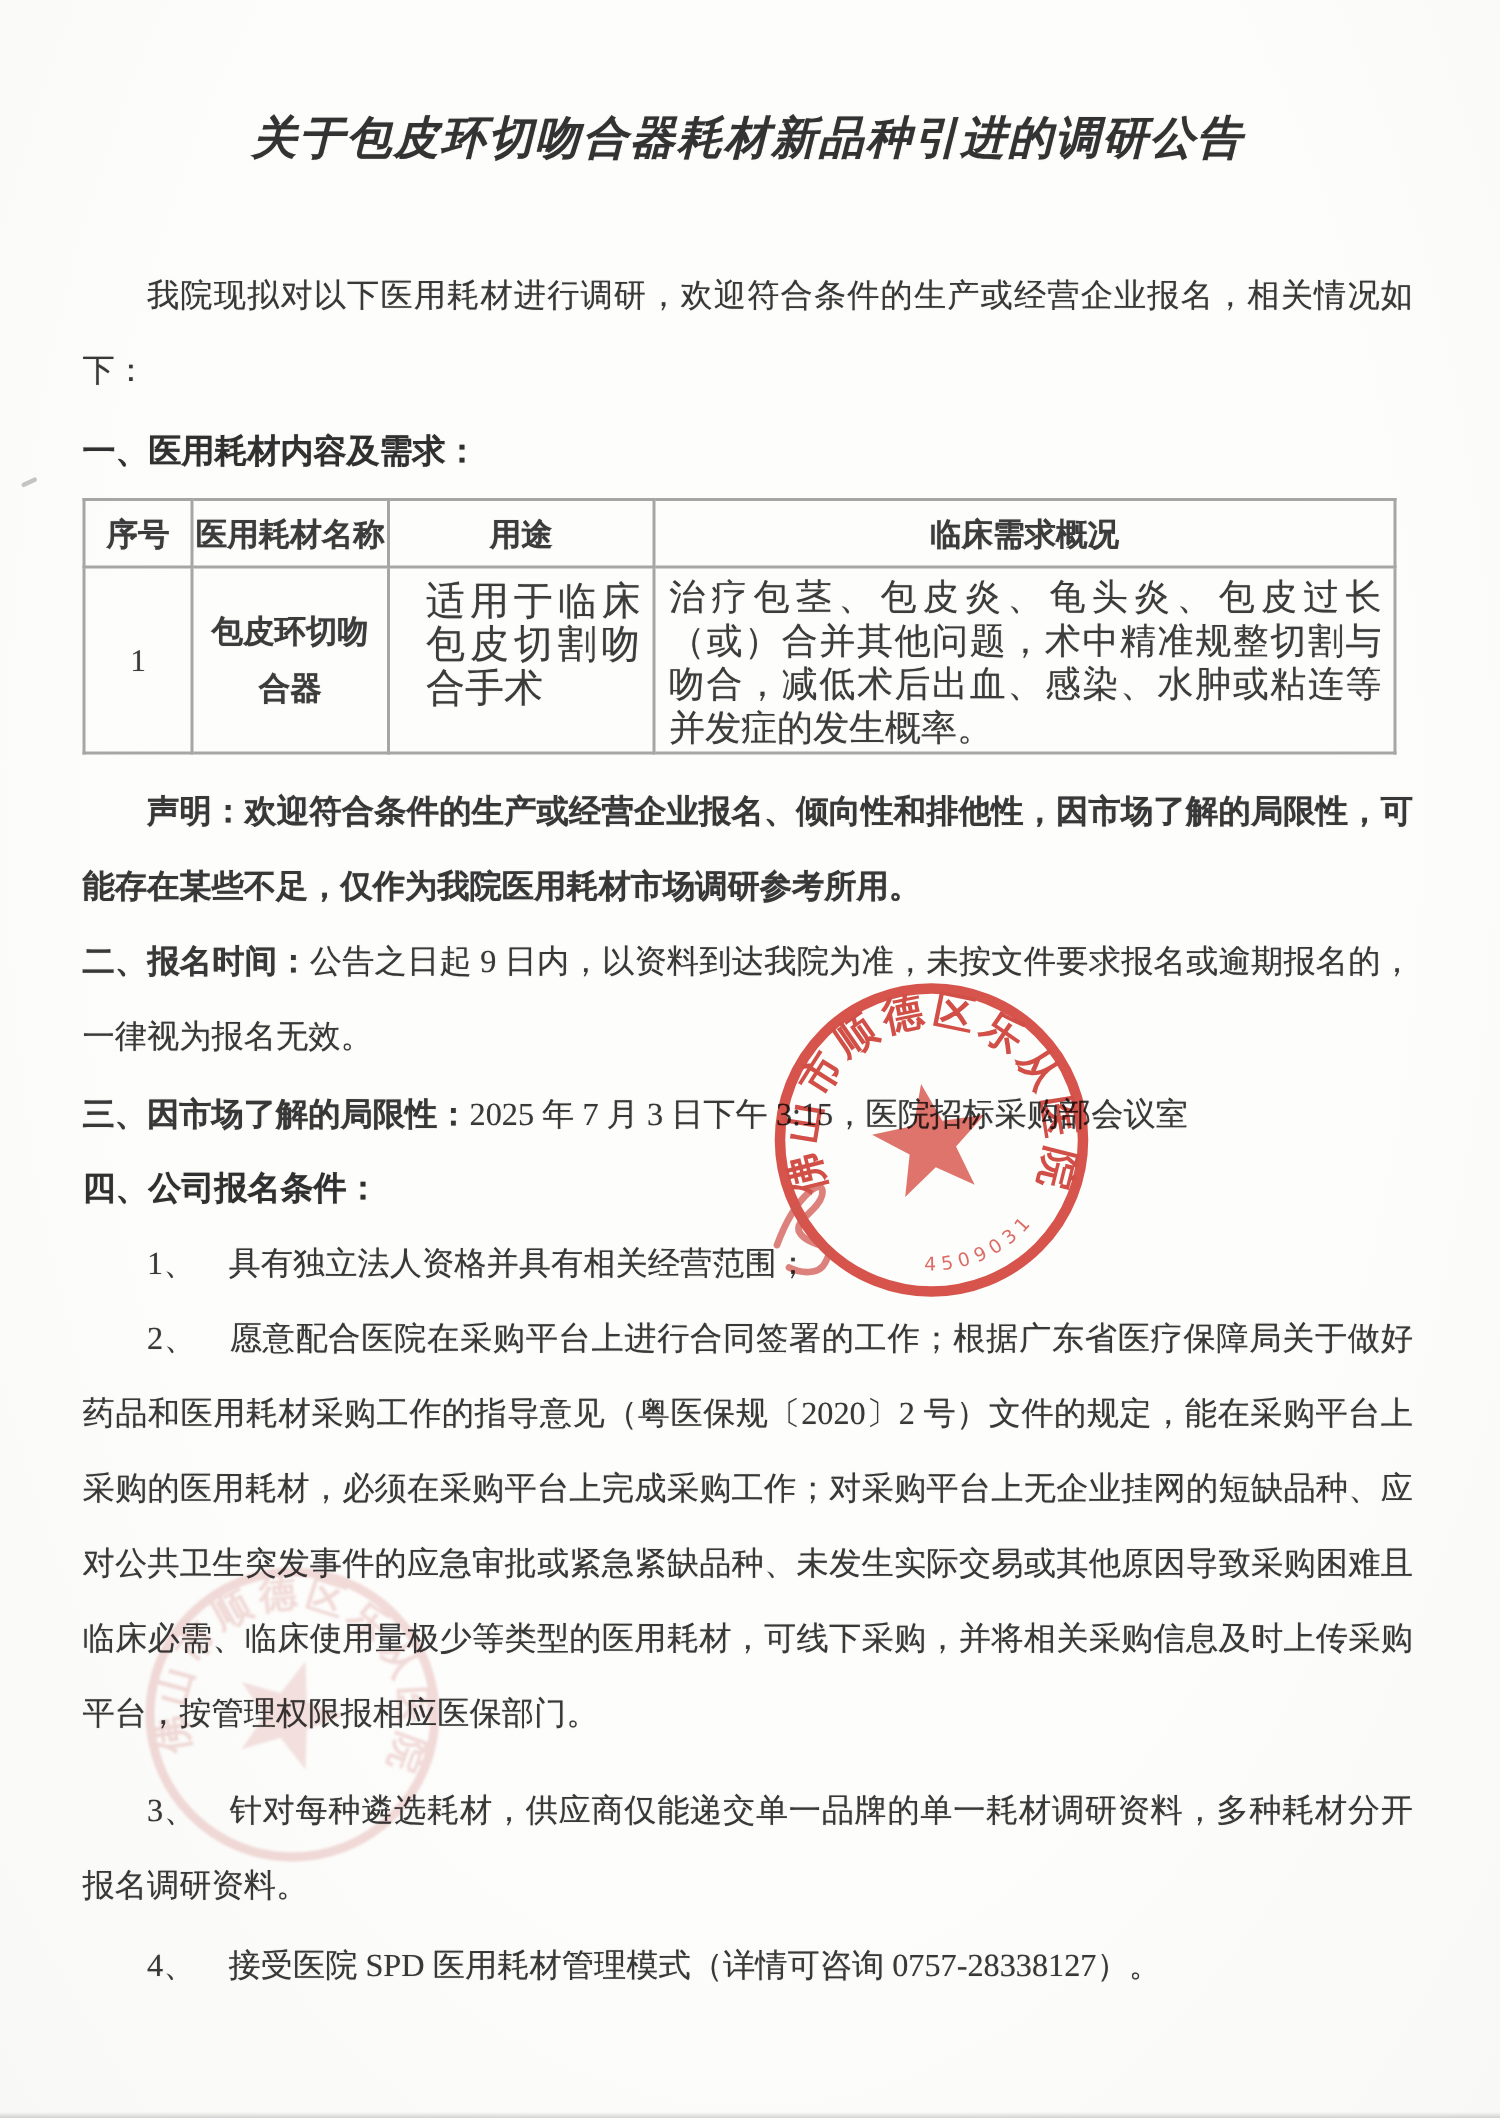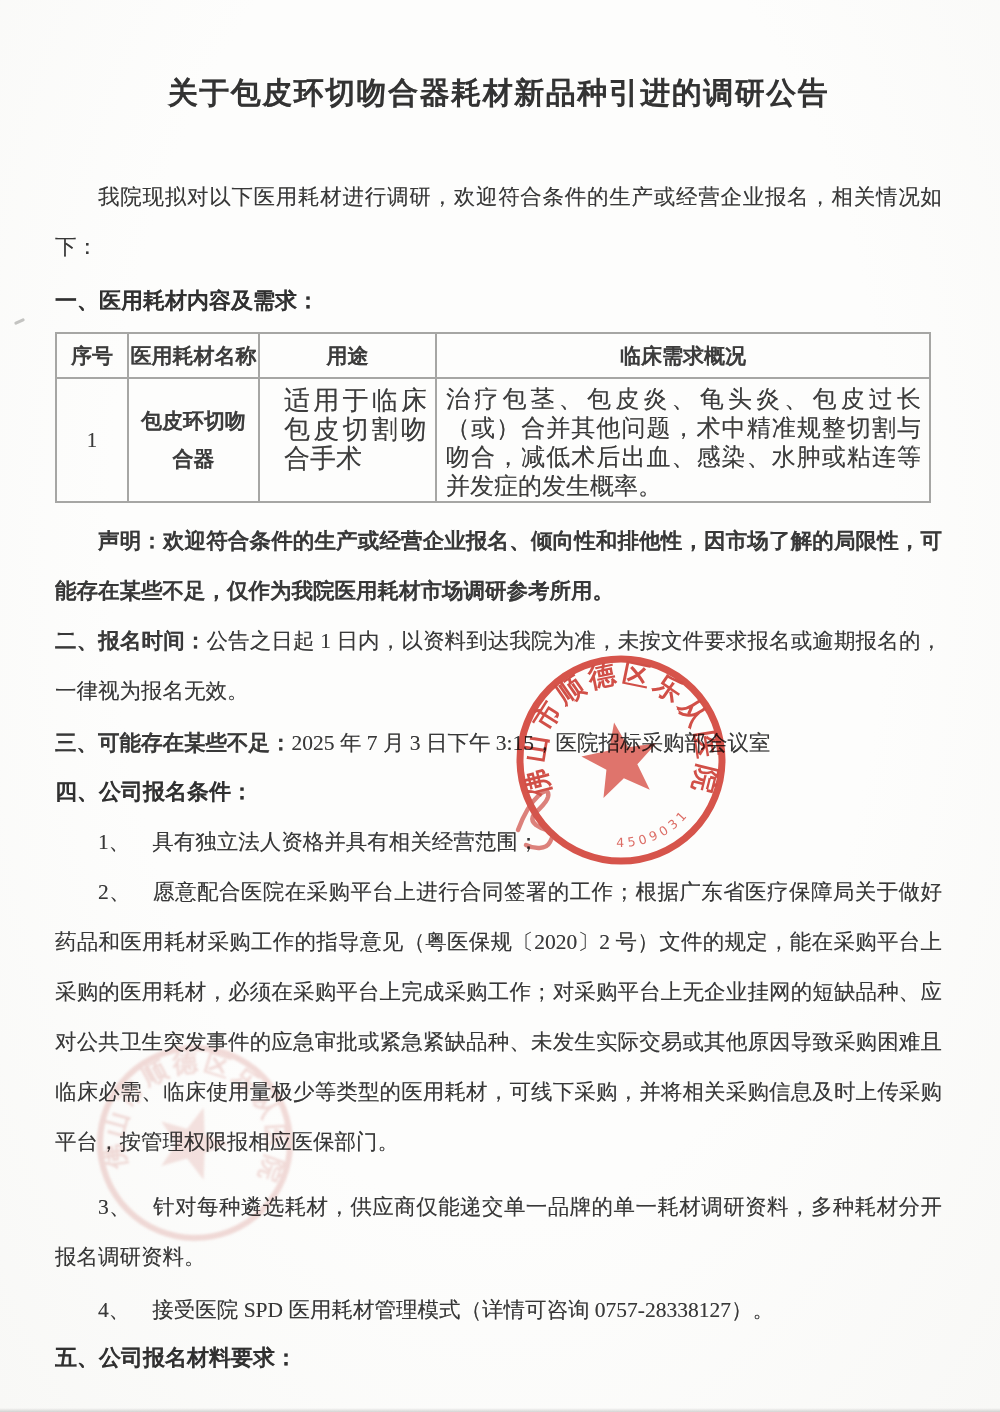--- a/index.html
+++ b/index.html
@@ -5,21 +5,21 @@
   html,body { margin:0; padding:0; background:#ffffff; }
   .page {
     position:relative; width:1000px; height:1412px; overflow:hidden;
     background:radial-gradient(ellipse at 50% 38%, #fdfdfc 55%, #f8f8f6 100%);
     font-family:"Liberation Serif","DejaVu Serif",serif;
     color:#383838;
   }
   .content { padding:0 58px 0 55px; text-shadow:0 0 0.6px rgba(70,70,70,0.5); }
   .title {
     padding-top:70px; margin:0; font-size:30px; font-weight:bold; text-align:center;
-    letter-spacing:1.5px; color:#333; line-height:46px;
+    letter-spacing:1.5px; color:#333; line-height:46px;font-style:italic;
   }
   p { margin:0; font-size:21.5px; line-height:50px; text-align:justify; }
   .indent { text-indent:2em; }
   .b { font-weight:bold; }
   .intro { margin-top:56px; }
   .h-sec { margin-top:6px; font-size:22px; font-weight:bold; line-height:46px; color:#303030; }
   .h-four { margin-top:3px;font-family:Liberation Mono, monospace; }
   .h-five { margin-top:0; }
   .decl { margin-top:13px; }
   .sec3 { margin-top:2px; }
@@ -90,35 +90,34 @@
           <td class="cell-idx">1</td>
           <td class="cell-name">包皮环切吻合器</td>
           <td class="cell-usage">适用于临床包皮切割吻合手术</td>
           <td class="cell-clinical">治疗包茎、包皮炎、龟头炎、包皮过长（或）合并其他问题，术中精准规整切割与吻合，减低术后出血、感染、水肿或粘连等并发症的发生概率。</td>
         </tr>
       </tbody>
     </table>
 
     <p class="decl b indent"><span>声明：</span><span>欢迎符合条件的生产或经营企业报名、倾向性和排他性，因市场了解的局限性，可能存在某些不足，仅作为我院医用耗材市场调研参考所用。</span></p>
 
-    <p><span class="b">二、报名时间：</span><span>公告之日起 1 日内，以资料到达我院为准，未按文件要求报名或逾期报名的，一律视为报名无效。</span></p>
+    <p><span class="b">二、报名时间：</span><span>公告之日起 9 日内，以资料到达我院为准，未按文件要求报名或逾期报名的，一律视为报名无效。</span></p>
 
-    <p class="sec3"><span class="b">三、可能存在某些不足：</span><span>2025 年 7 月 3 日下午 3:15，医院招标采购部会议室</span></p>
+    <p class="sec3"><span class="b">三、因市场了解的局限性：</span><span>2025 年 7 月 3 日下午 3:15，医院招标采购部会议室</span></p>
 
     <p class="h-sec h-four">四、公司报名条件：</p>
 
     <p class="item"><span class="item-num">1、</span><span>具有独立法人资格并具有相关经营范围；</span></p>
 
     <p class="item"><span class="item-num">2、</span><span>愿意配合医院在采购平台上进行合同签署的工作；根据广东省医疗保障局关于做好药品和医用耗材采购工作的指导意见（粤医保规〔2020〕2 号）文件的规定，能在采购平台上采购的医用耗材，必须在采购平台上完成采购工作；对采购平台上无企业挂网的短缺品种、应对公共卫生突发事件的应急审批或紧急紧缺品种、未发生实际交易或其他原因导致采购困难且临床必需、临床使用量极少等类型的医用耗材，可线下采购，并将相关采购信息及时上传采购平台，按管理权限报相应医保部门。</span></p>
 
     <p class="item item3"><span class="item-num">3、</span><span>针对每种遴选耗材，供应商仅能递交单一品牌的单一耗材调研资料，多种耗材分开报名调研资料。</span></p>
 
     <p class="item item4"><span class="item-num">4、</span><span>接受医院 SPD 医用耗材管理模式（详情可咨询 0757-28338127）。</span></p>
 
-    <p class="h-sec h-five">五、公司报名材料要求：</p>
 
   </div>
 
   <svg class="stamp-main" viewBox="0 0 250 250" aria-hidden="true">
     <defs>
       <path id="arcMain" d="M 61.9 169.2 A 77 77 0 1 1 188.1 169.2" fill="none"></path>
       <path id="arcNum" d="M 88.2 203.8 A 87 87 0 0 0 203.8 161.8" fill="none"></path>
     </defs>
     <circle cx="125" cy="125" r="101" fill="none" stroke="#d5453c" stroke-width="7"></circle>
     <polygon points="0,-40 9.7,-13.35 38.04,-12.36 15.69,5.1 23.52,32.36 0,16.5 -23.52,32.36 -15.69,5.1 -38.04,-12.36 -9.7,-13.35" transform="translate(125,127) rotate(-10)" fill="#d9544a" opacity="0.88"></polygon>

